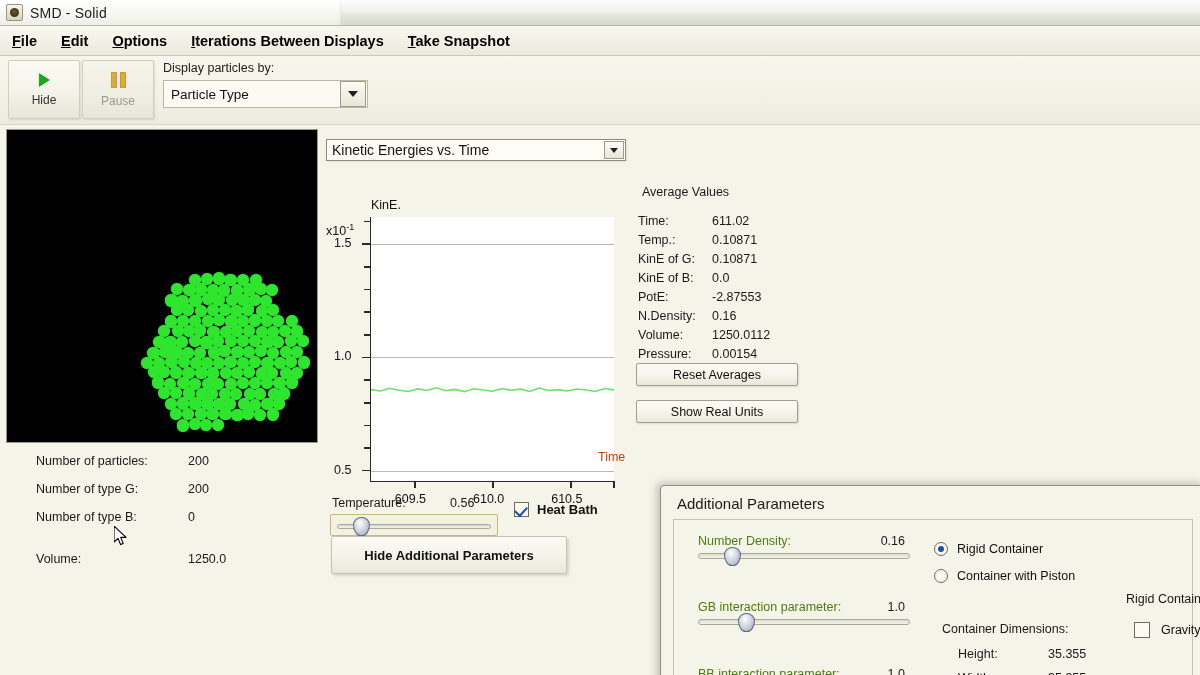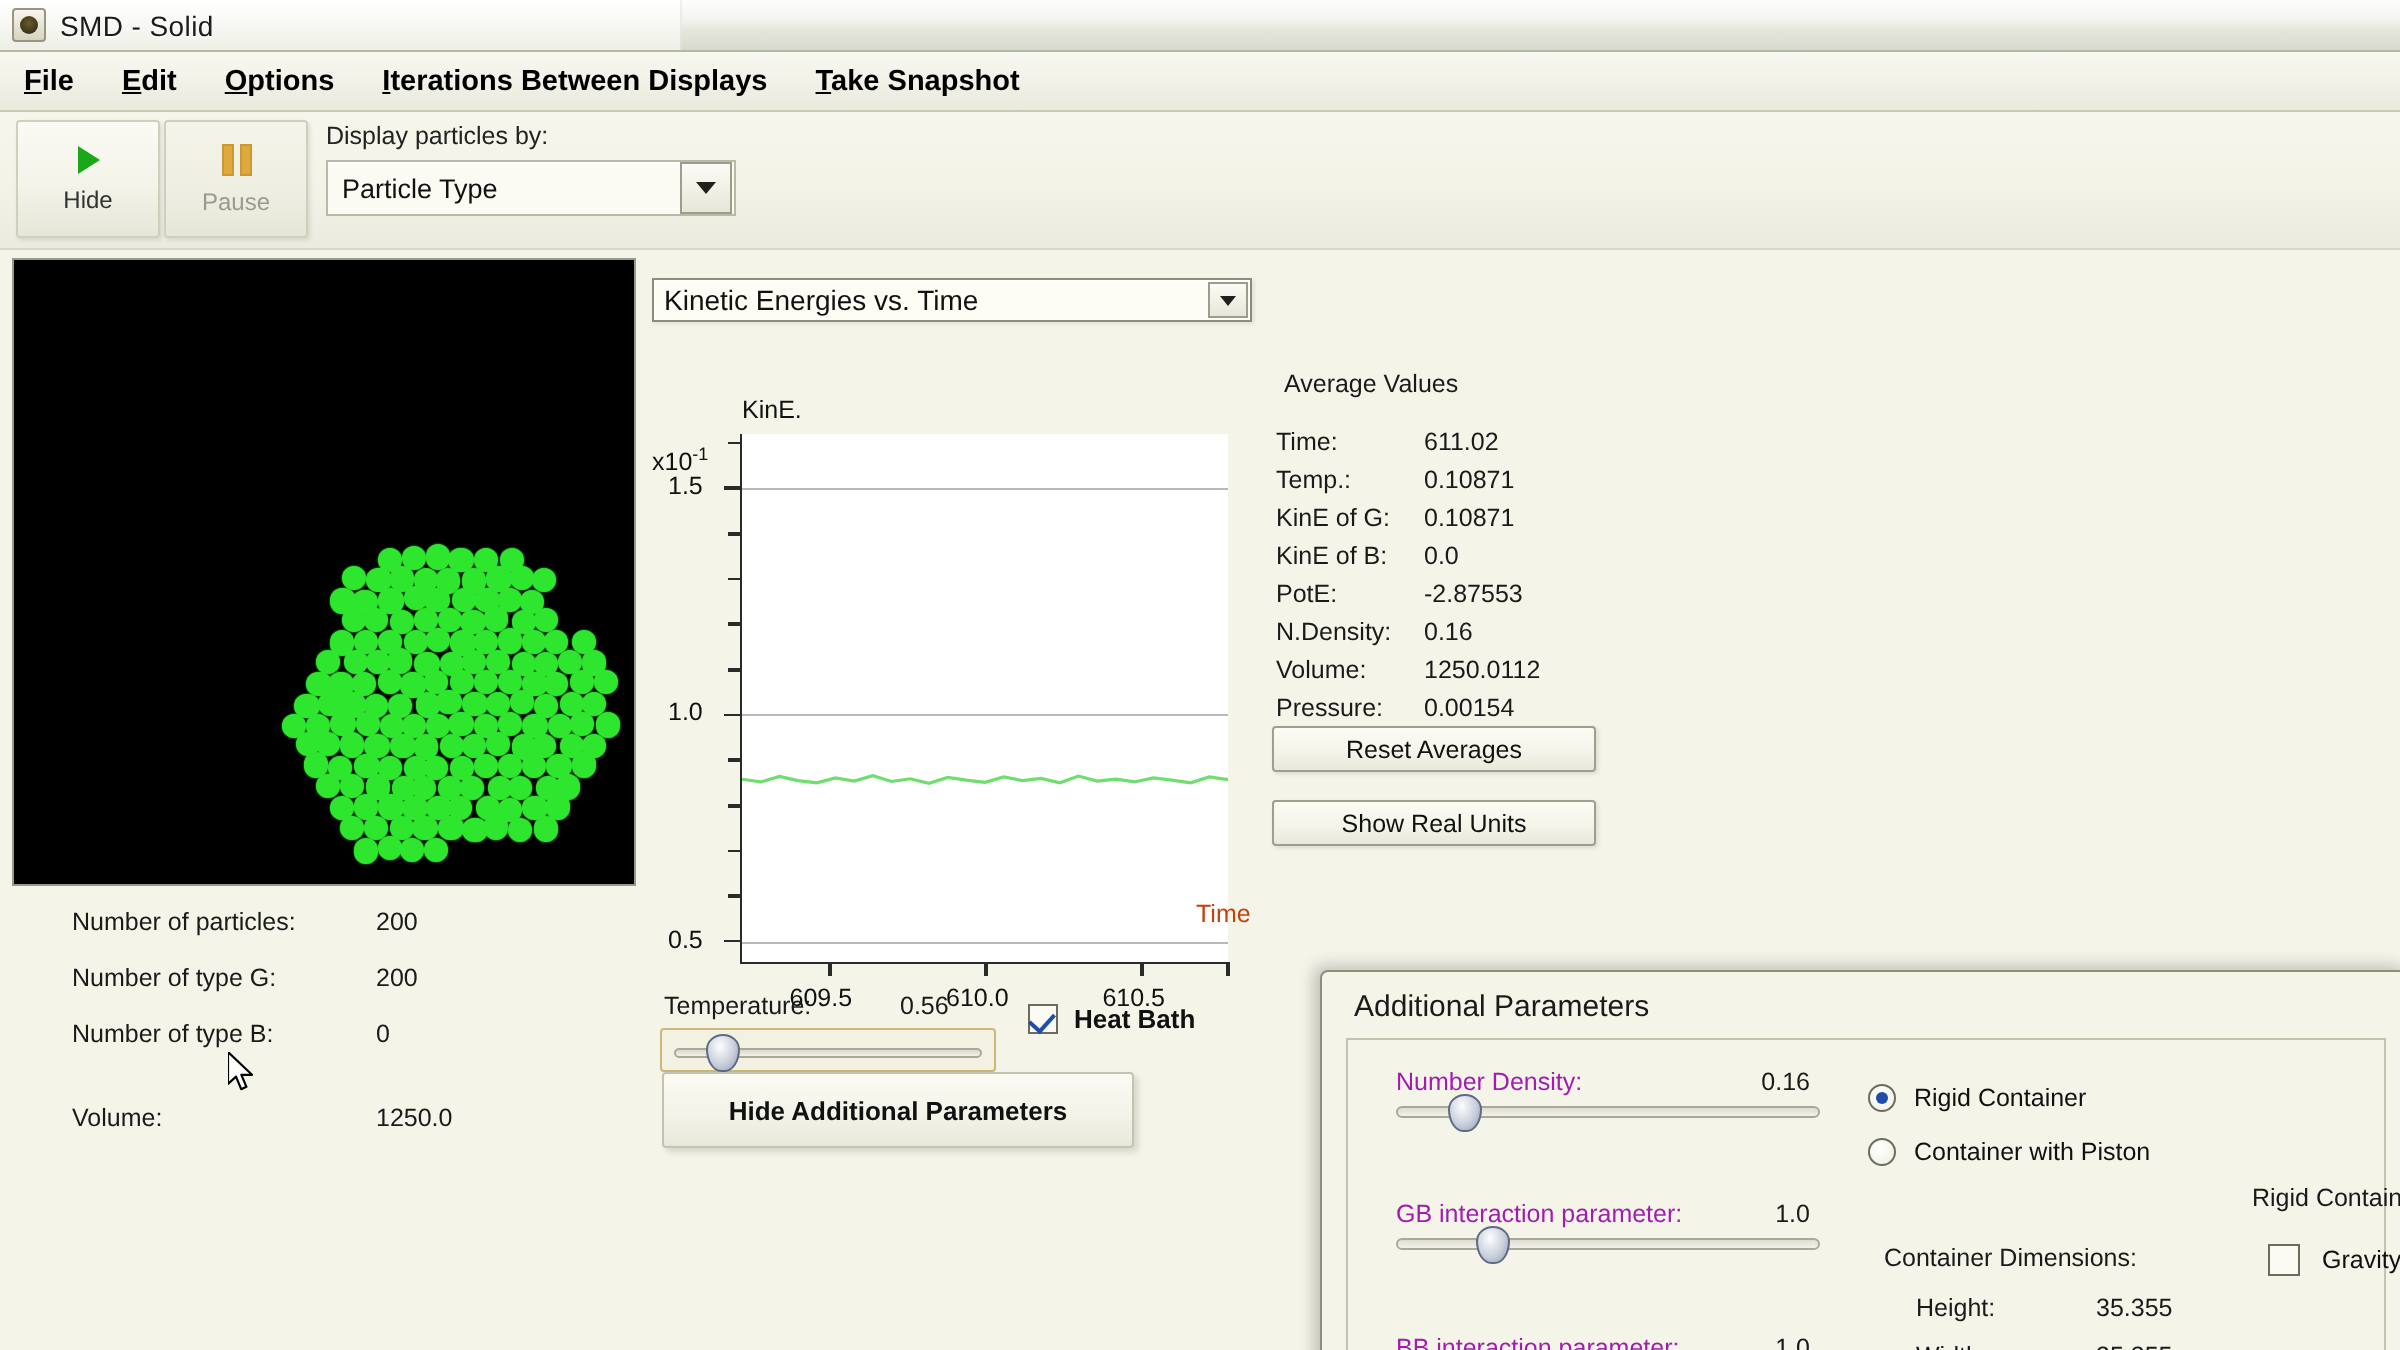--- a/index.html
+++ b/index.html
@@ -289,21 +289,21 @@
     position:absolute; left:16px; top:9px;
     font-size:15px; color:#1b1b1b;
     font-family:"Liberation Sans",sans-serif;
   }
   #addparams-inner {
     position:absolute; left:12px; top:33px; width:520px; height:170px;
     border:1px solid #c3c3b0; border-top:1px solid #c3c3b0;
     box-sizing:border-box;
   }
   .ap-slider-group { position:absolute; width:215px; }
-  .ap-slider-label { position:absolute; left:0; top:0; font-size:12.5px; color:#a21caf; font-family:"Liberation Sans",sans-serif;}
+  .ap-slider-label { position:absolute; left:0; top:0; font-size:12.5px; color:#4d7c0f; font-family:"Liberation Sans",sans-serif;}
   .ap-slider-value { position:absolute; right:8px; top:0; font-size:12.5px; color:#1a1a1a; font-family:"Liberation Sans",sans-serif;}
   .ap-track {
     position:absolute; left:0; top:19px; width:212px; height:6px;
     background: linear-gradient(180deg,#dcdccf,#f3f3ea);
     border:1px solid #a9a998; border-radius:3px; box-sizing:border-box;
   }
   .ap-thumb {
     position:absolute; top:13px; width:17px;height:19px;
     background: radial-gradient(ellipse at 40% 30%, #fdfdfd 0%, #c9cfdc 55%, #8e9bb4 100%);
     border:1px solid #5f6b82;

